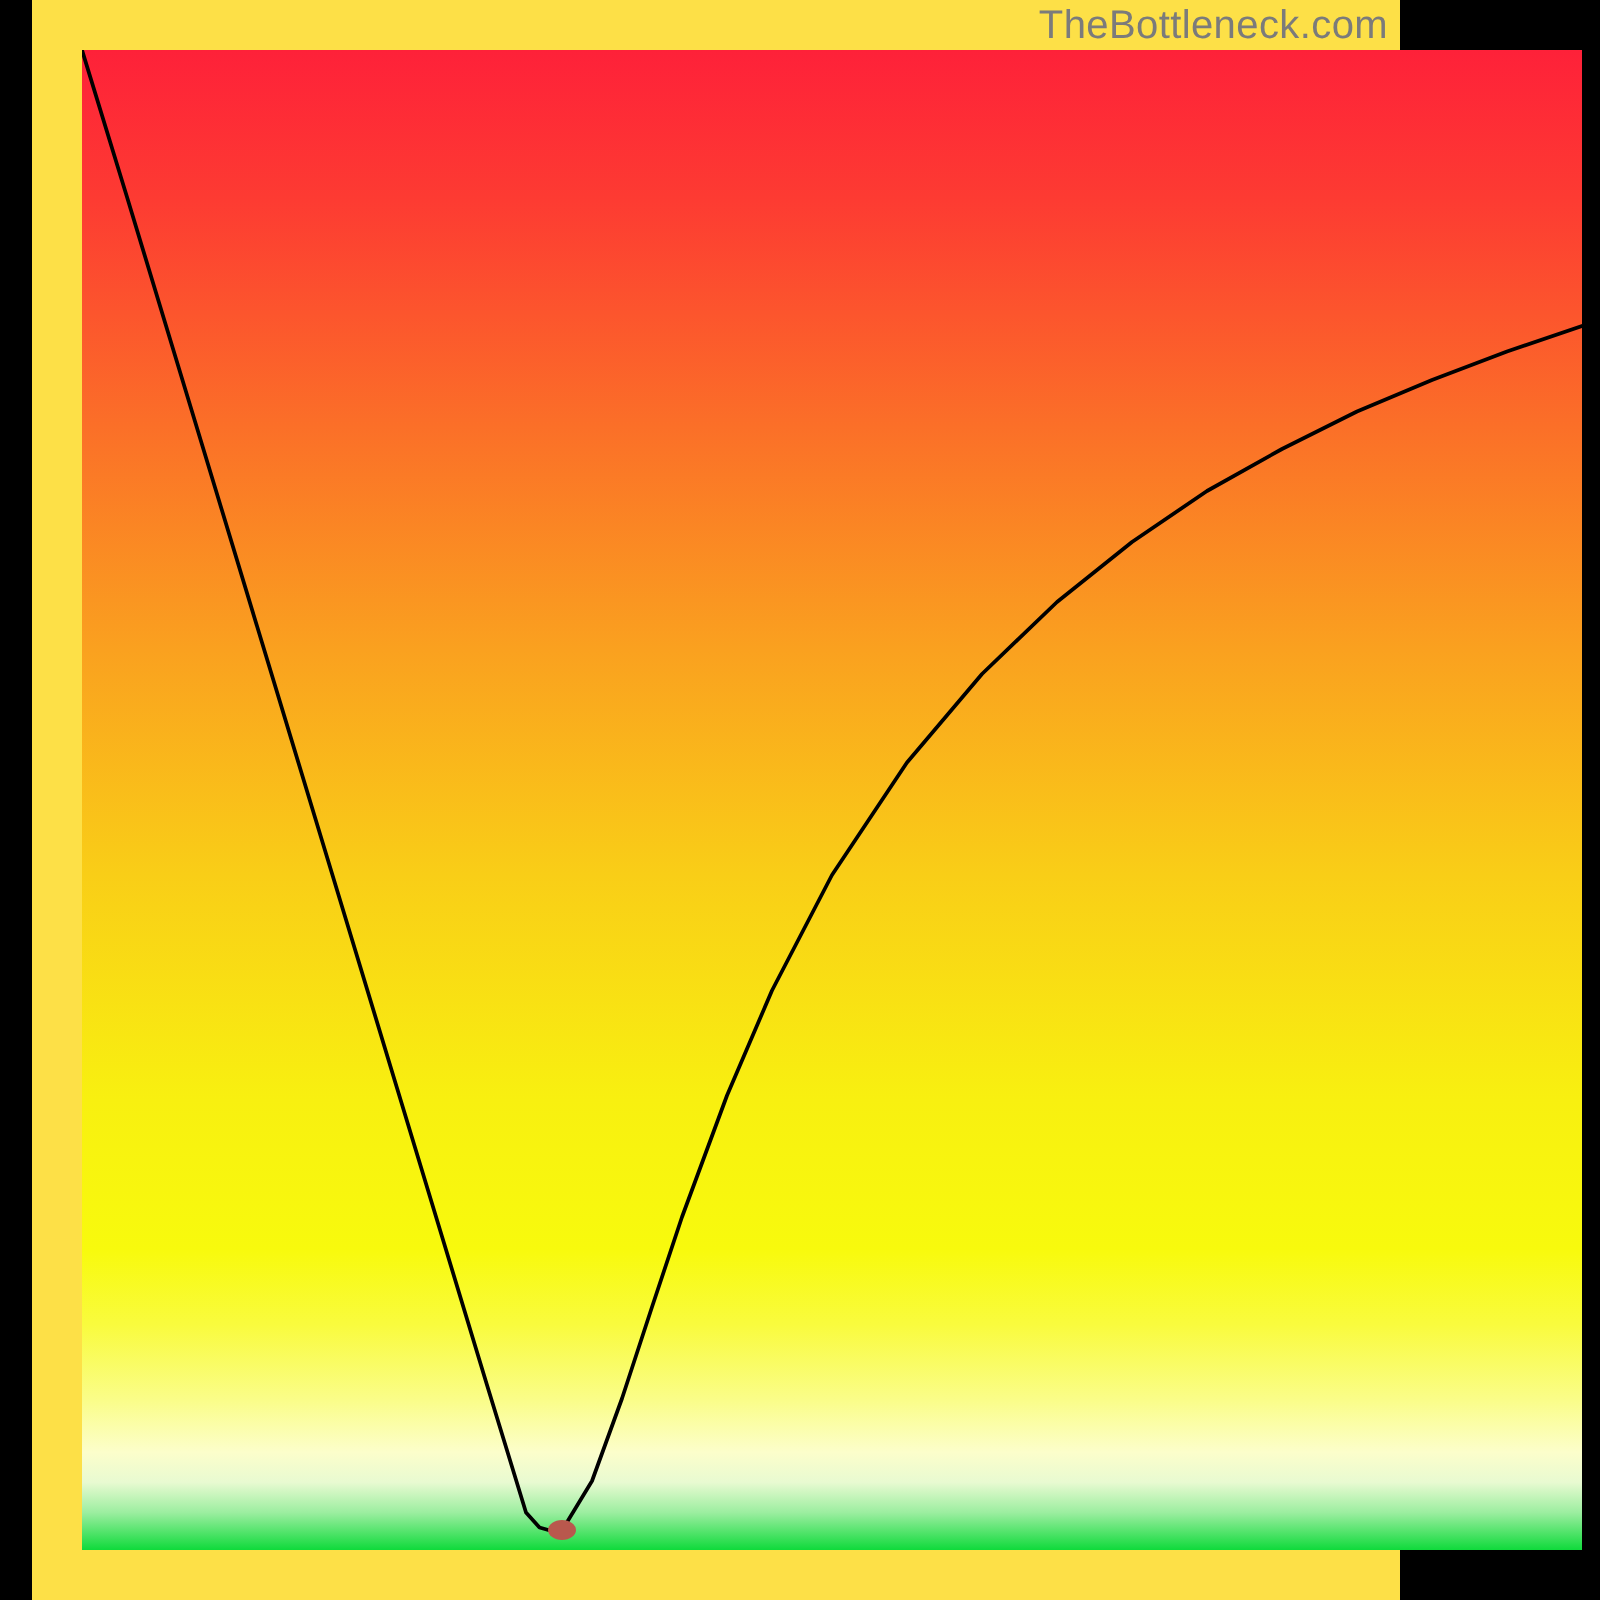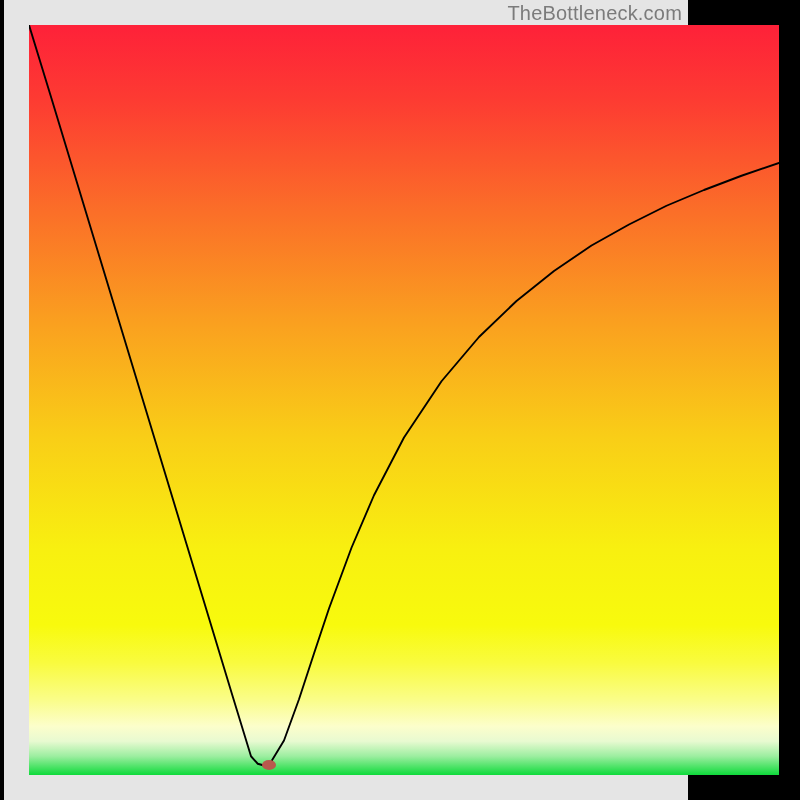--- a/index.html
+++ b/index.html
@@ -7,24 +7,24 @@
     padding: 0;
     width: 800px;
     height: 800px;
     background: #000;
     overflow: hidden;
     font-family: Arial, Helvetica, sans-serif;
   }
   .frame {
     position: absolute;
     top: 0;
-    left: 4px;
+    left: 16px;
     width: 684px;
     height: 800px;
-    background: #e5e5e5;
+    background: #fde047;
   }
   .plot-area {
     position: absolute;
     top: 25px;
     left: 25px;
     width: 750px;
     height: 750px;
     overflow: hidden;
   }
   .gradient {

